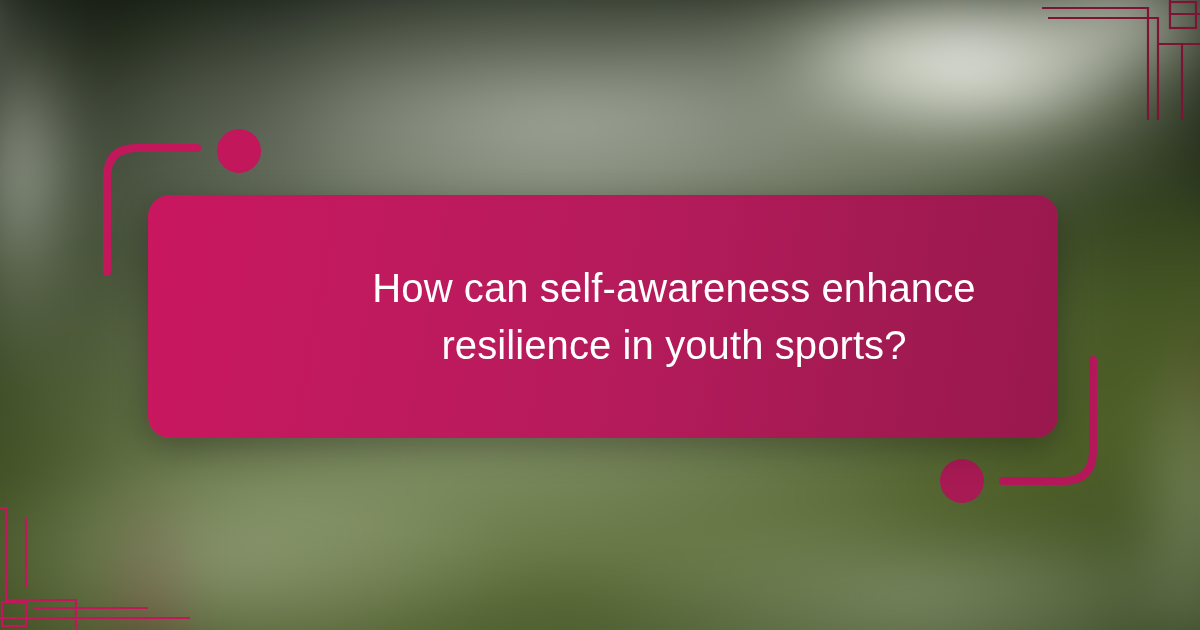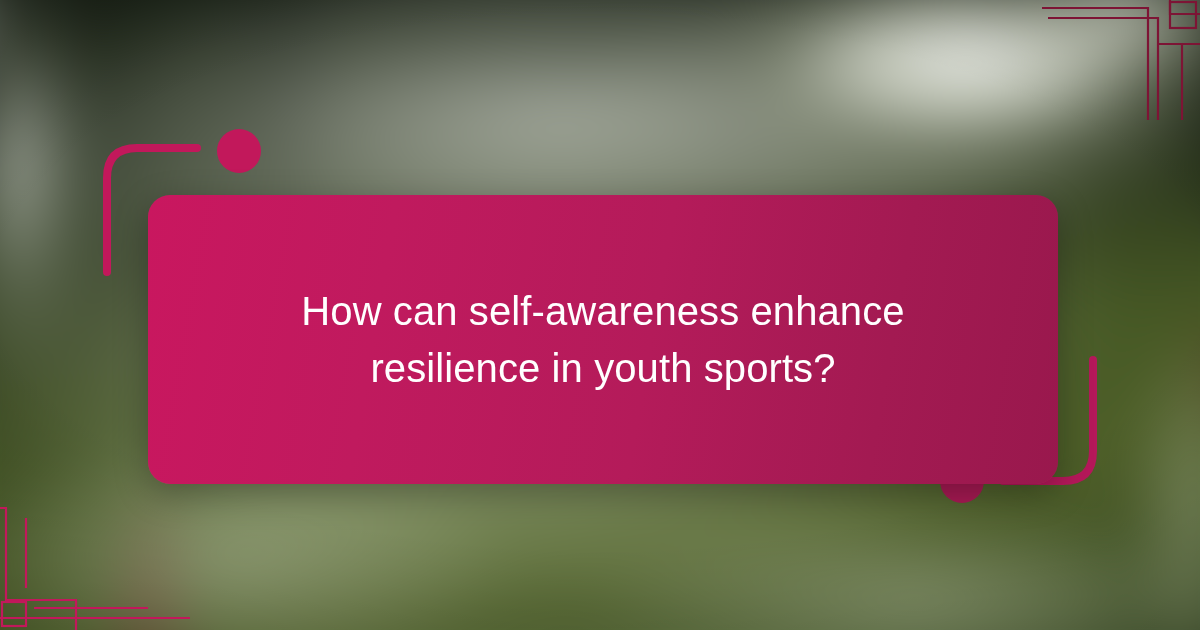--- a/index.html
+++ b/index.html
@@ -90,27 +90,27 @@
     inset: 0;
     pointer-events: none;
   }
 
   
   .card {
     position: absolute;
     left: 148px;
     top: 195px;
     width: 910px;
-    height: 289px;
+    height: 243px;
     border-radius: 22px;
     background: linear-gradient(100deg, #c9175f 0%, #c01a5e 26%, #b41b5a 55%, #a31a52 80%, #99184d 100%);
     box-shadow: 0 10px 34px rgba(0,0,0,0.30);
     display: flex;
     align-items: center;
-    justify-content: center;
+    justify-content: flex-end;
     box-sizing: border-box;
     padding: 18px 54px;
   }
   .card-title {
     margin: 0;
     color: #ffffff;
     font-family: "Liberation Sans", sans-serif;
     font-size: 40px;
     line-height: 1.42;
     font-weight: 400;

